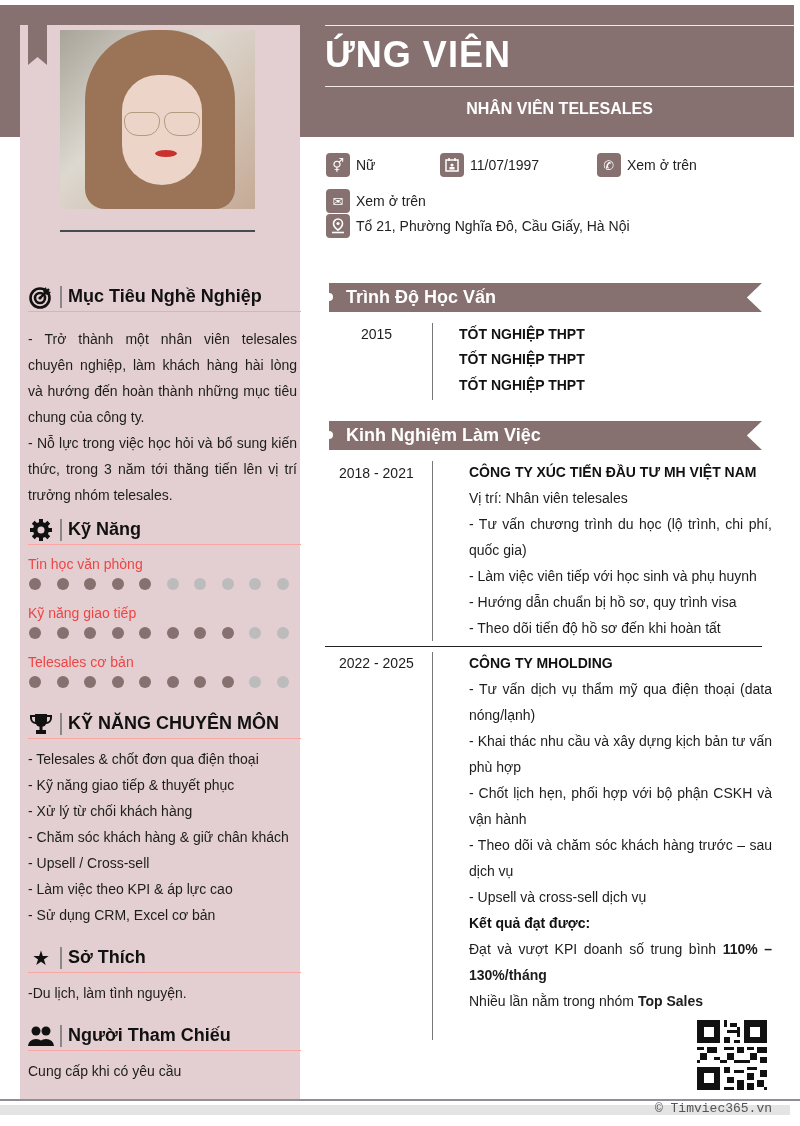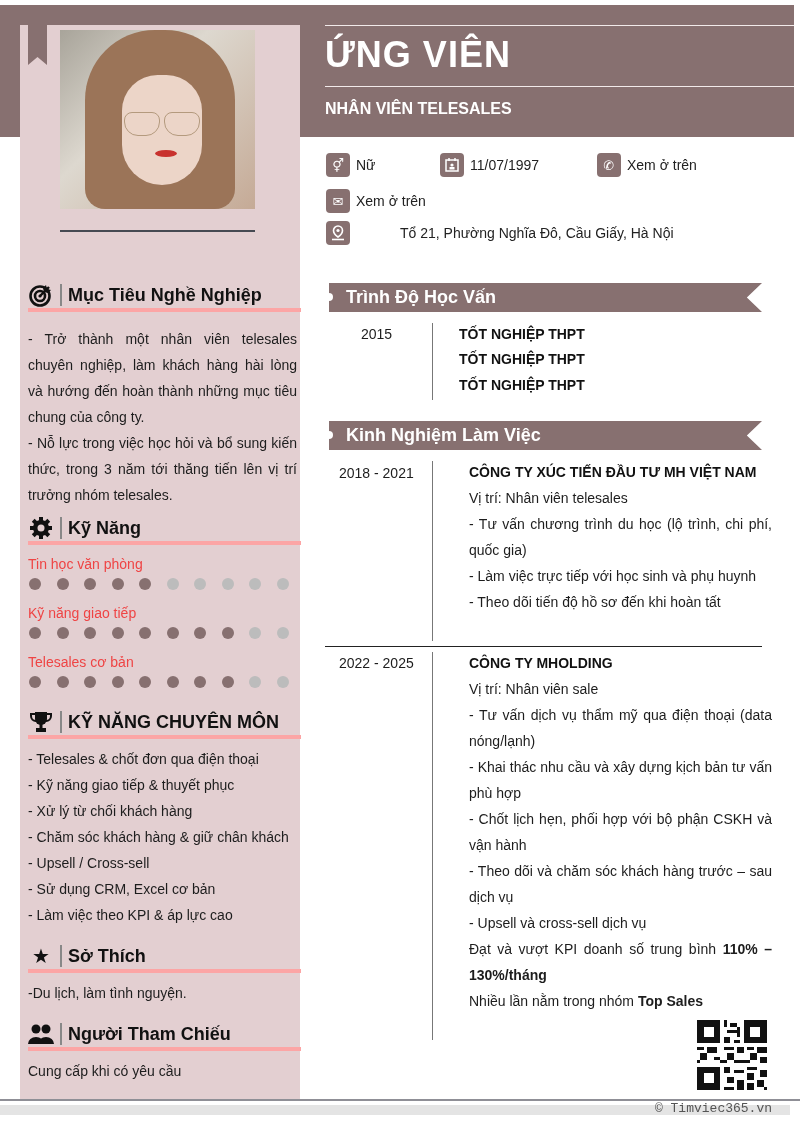--- a/index.html
+++ b/index.html
@@ -17,28 +17,28 @@
   .photo .face { position: absolute; left: 62px; top: 45px; width: 80px; height: 110px; border-radius: 40px 40px 45px 45px;
     background: #ecd5c8; }
   .photo .glass-l, .photo .glass-r { position: absolute; top: 82px; width: 36px; height: 24px; border: 1.5px solid #b49a7e; border-radius: 8px 8px 14px 14px; }
   .photo .glass-l { left: 64px; } .photo .glass-r { left: 104px; }
   .photo .lips { position: absolute; left: 95px; top: 120px; width: 22px; height: 7px; border-radius: 50%; background: #c8322e; }
   .photo-line { position: absolute; left: 60px; top: 230px; width: 195px; height: 2px; background: #464a52; }
 
   .title-line { position: absolute; left: 325px; width: 469px; height: 1px; background: #f2eaea; }
   .name { position: absolute; left: 325px; top: 34px; width: 469px; color: #fff;
     font-size: 36px; font-weight: bold; letter-spacing: 1px; }
-  .job { position: absolute; left: 325px; top: 100px; width: 469px; color: #fff;
+  .job { position: absolute; left: 325px; top: 100px; width: 469px; text-align: center; color: #fff;
     font-size: 16px; font-weight: bold; }
 
   .contact { position: absolute; display: flex; align-items: center; font-size: 14px; color: #222; }
   .cicon { width: 24px; height: 24px; border-radius: 4px; background: #877070; margin-right: 6px;
     display: flex; align-items: center; justify-content: center; color: #fff; font-size: 13px; }
 
-  .sec-title { position: absolute; left: 28px; width: 273px; height: 30px; border-bottom: 4px solid #fca5a5;
+  .sec-title { position: absolute; left: 28px; width: 273px; height: 30px; border-bottom: 1px solid #fca5a5;
     display: flex; align-items: center; }
   .sec-title .sicon { width: 26px; height: 26px; display: flex; align-items: center; justify-content: center; font-size: 20px; color: #111; }
   .sec-title .divider { width: 2px; height: 22px; background: #888; margin: 0 6px 0 6px; }
   .sec-title .label { font-size: 18px; font-weight: bold; color: #111; }
 
   .para { position: absolute; left: 28px; width: 269px; font-size: 14px; line-height: 26px; color: #1d1d1d; text-align: justify; margin-top: 8px; }
   .skill-name { position: absolute; left: 28px; font-size: 14px; color: #ef4444; }
   .dots { position: absolute; left: 29px; display: flex; }
   .dot { width: 12px; height: 12px; border-radius: 50%; margin-right: 15.5px; background: #bcbcbc; }
   .dot.on { background: #877070; }
@@ -100,21 +100,21 @@
   <span>11/07/1997</span>
 </div>
 <div class="contact" style="left:597px; top:153px;">
   <span class="cicon">✆</span>
   <span>Xem ở trên</span>
 </div>
 <div class="contact" style="left:326px; top:189px;">
   <span class="cicon">✉</span>
   <span>Xem ở trên</span>
 </div>
-<div class="contact" style="left:326px; top:221px;gap:44px;">
+<div class="contact" style="left:326px; top:214px;">
   <span class="cicon">
     <svg width="14" height="16" viewBox="0 0 14 16">
         <path d="M7 1a4.5 4.5 0 0 0-4.5 4.5C2.5 9 7 12 7 12s4.5-3 4.5-6.5A4.5 4.5 0 0 0 7 1z" fill="none" stroke="#fff" stroke-width="1.6"></path>
         <circle cx="7" cy="5.5" r="1.6" fill="#fff"></circle>
         <line x1="1" y1="14.5" x2="13" y2="14.5" stroke="#fff" stroke-width="1.6"></line>
       </svg>
   </span>
   <span>Tổ 21, Phường Nghĩa Đô, Cầu Giấy, Hà Nội</span>
 </div>
 
@@ -209,22 +209,22 @@
   </span>
   <span class="divider"></span>
   <span class="label">KỸ NĂNG CHUYÊN MÔN</span>
 </div>
 <div class="list" style="top:746px;">
   <div>- Telesales &amp; chốt đơn qua điện thoại</div>
   <div>- Kỹ năng giao tiếp &amp; thuyết phục</div>
   <div>- Xử lý từ chối khách hàng</div>
   <div>- Chăm sóc khách hàng &amp; giữ chân khách</div>
   <div>- Upsell / Cross-sell</div>
+  <div>- Làm việc theo KPI &amp; áp lực cao</div>
   <div>- Sử dụng CRM, Excel cơ bản</div>
-  <div>- Làm việc theo KPI &amp; áp lực cao</div>
 </div>
 
 <div class="sec-title" style="top:943px;">
   <span class="sicon">★</span>
   <span class="divider"></span>
   <span class="label">Sở Thích</span>
 </div>
 <div class="list" style="top:980px;">-Du lịch, làm tình nguyện.</div>
 
 <div class="sec-title" style="top:1021px;">
@@ -254,35 +254,36 @@
 <div class="ribbon" style="top:421px;"></div>
 <div class="ribbon-dot" style="top:431px;"></div>
 <div class="ribbon-label" style="top:425px;">Kinh Nghiệm Làm Việc</div>
 
 <div class="year" style="left:339px; top:465px;">2018 - 2021</div>
 <div class="vline" style="top:461px; height:180px;"></div>
 <div class="exp-block" style="top:459px;">
   <div class="company">CÔNG TY XÚC TIẾN ĐẦU TƯ MH VIỆT NAM</div>
   <div>Vị trí: Nhân viên telesales</div>
   <div>- Tư vấn chương trình du học (lộ trình, chi phí, quốc gia)</div>
-  <div>- Làm việc trực tiếp với học sinh và phụ huynh</div>
+  <div>- Làm việc viên tiếp với học sinh và phụ huynh</div>
+  <div>- Hướng dẫn chuẩn bị hồ sơ, quy trình visa</div>
   <div>- Theo dõi tiến độ hồ sơ đến khi hoàn tất</div>
 </div>
 <div class="hline" style="top:646px;"></div>
 
 <div class="year" style="left:339px; top:655px;">2022 - 2025</div>
 <div class="vline" style="top:652px; height:388px;"></div>
 <div class="exp-block" style="top:650px;">
   <div class="company">CÔNG TY MHOLDING</div>
-  <div>Vị trí: Nhân viên sale</div>
   <div>- Tư vấn dịch vụ thẩm mỹ qua điện thoại (data nóng/lạnh)</div>
   <div>- Khai thác nhu cầu và xây dựng kịch bản tư vấn phù hợp</div>
   <div>- Chốt lịch hẹn, phối hợp với bộ phận CSKH và vận hành</div>
   <div>- Theo dõi và chăm sóc khách hàng trước – sau dịch vụ</div>
   <div>- Upsell và cross-sell dịch vụ</div>
+  <div class="company">Kết quả đạt được:</div>
   <div><span>Đạt và vượt KPI doanh số trung bình </span><b>110% – 130%/tháng</b></div>
   <div><span>Nhiều lần nằm trong nhóm </span><b>Top Sales</b></div>
 </div>
 
 <div class="qr">
   <svg width="70" height="70" viewBox="0 0 21 21" shape-rendering="crispEdges">
     <rect width="21" height="21" fill="#fff"></rect>
     <g fill="#111">
       <path d="M0 0h7v7H0z M2 2v3h3V2z" fill-rule="evenodd"></path>
       <path d="M14 0h7v7h-7z M16 2v3h3V2z" fill-rule="evenodd"></path>

